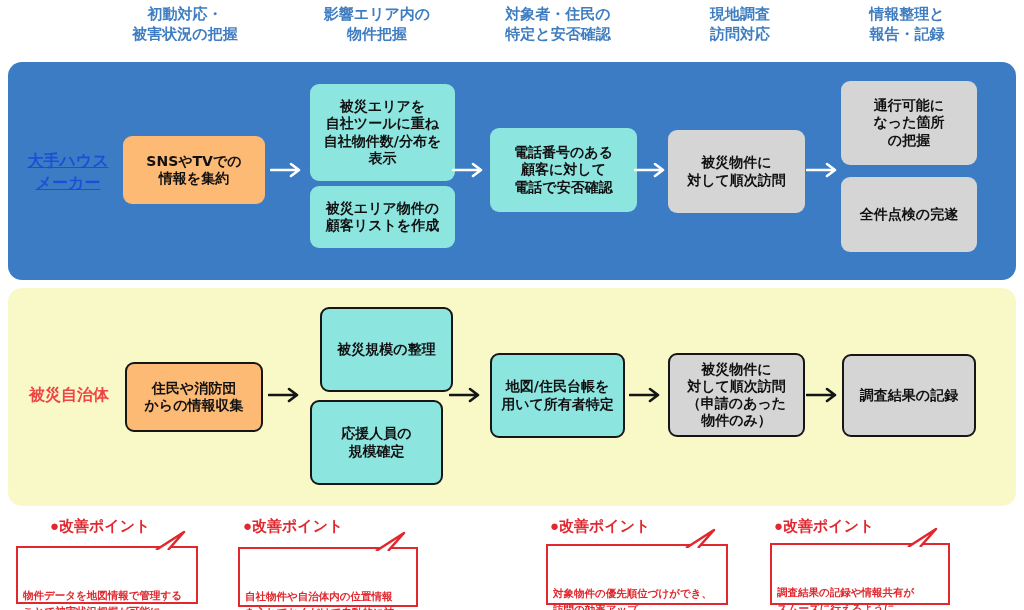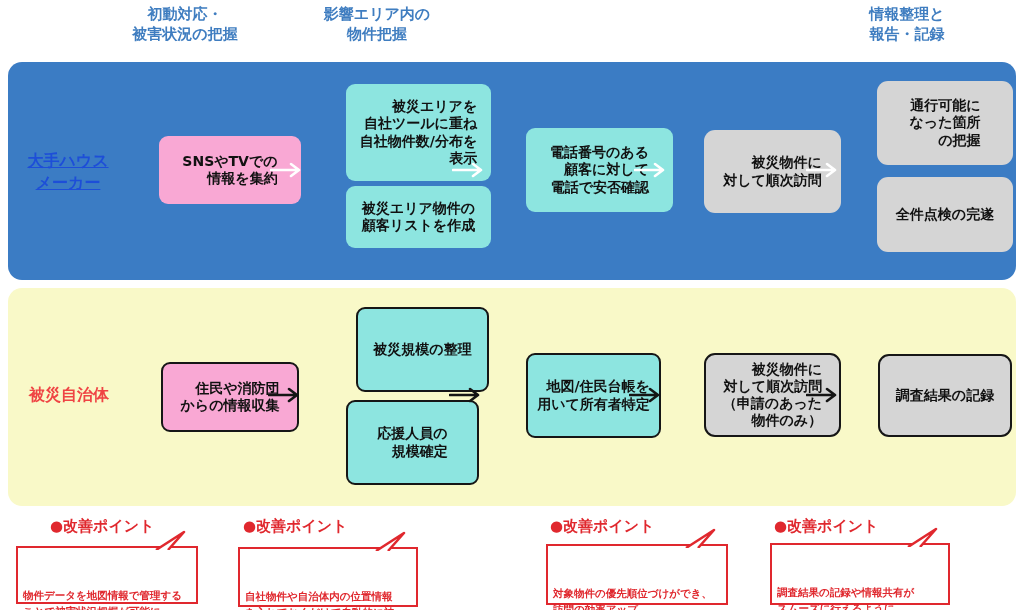--- a/index.html
+++ b/index.html
@@ -8,42 +8,46 @@
   .band{position:absolute;border-radius:14px;}
   .band-blue{background:#3b7cc4;}
   .band-yellow{background:#f9f9c8;}
   .phase-header{position:absolute;width:200px;top:5px;text-align:center;
     color:#3f7dc0;font-weight:bold;font-size:15px;line-height:1.3;white-space:pre-line;}
   .lane-label{position:absolute;font-weight:bold;font-size:16px;line-height:1.35;
     white-space:pre-line;text-align:center;}
   .lane-label.white{color:#1d4ed8;text-decoration:underline;}
   .lane-label.dark{color:#ef4444;}
   .box{position:absolute;display:flex;align-items:center;justify-content:center;
-    text-align:right;font-weight:bold;white-space:pre-line;border-radius:9px;
-    color:#111;font-size:14px;line-height:1.22;padding:2px;box-sizing:border-box;margin-left:36px;}
+    text-align:center;font-weight:bold;white-space:pre-line;border-radius:9px;
+    color:#111;font-size:14px;line-height:1.22;padding:2px;box-sizing:border-box;}
   .teal{background:#8de5e0;}
-  .yell{background:#f9a8d4;}
-  .gray{background:#d5d5d5;border-radius:11px;}
+  .yell{background:#fdba74;}
+  .gray{background:#d5d5d5;}
   .bordered{border:2.5px solid #161616;}
   .arrow{position:absolute;width:36px;height:18px;}
-  .callout-head{position:absolute;top:517px;color:#e0282e;font-weight:bold;font-size:15px;}
+  .callout-head{position:absolute;top:517px;color:#e0282e;font-weight:bold;font-size:15px;font-family:Liberation Mono, monospace;}
   .callout-box{position:absolute;border:2.5px solid #e0282e;color:#e0282e;
     font-weight:bold;font-size:10.5px;line-height:1.55;white-space:pre-line;
     padding:6px 5px;box-sizing:border-box;background:transparent;}
   .tail{position:absolute;top:-18px;right:8px;z-index:2;}
 </style>
 </head>
 <body>
 
 <div class="canvas">
 
   <div class="phase-header" style="left:85px">初動対応・
 被害状況の把握</div>
   <div class="phase-header" style="left:277px">影響エリア内の
 物件把握</div>
+  <div class="phase-header" style="left:458px">対象者・住民の
+特定と安否確認</div>
+  <div class="phase-header" style="left:640px">現地調査
+訪問対応</div>
   <div class="phase-header" style="left:807px">情報整理と
 報告・記録</div>
 
   <div class="band band-blue" style="left:8px;top:62px;width:1008px;height:218px"></div>
   <div class="band band-yellow" style="left:8px;top:288px;width:1008px;height:218px"></div>
 
   <div class="lane-label white" style="left:18px;top:150px;width:100px">大手ハウス
 メーカー</div>
 
   <div class="box yell" style="left:123px;top:136px;width:142px;height:68px">SNSやTVでの

